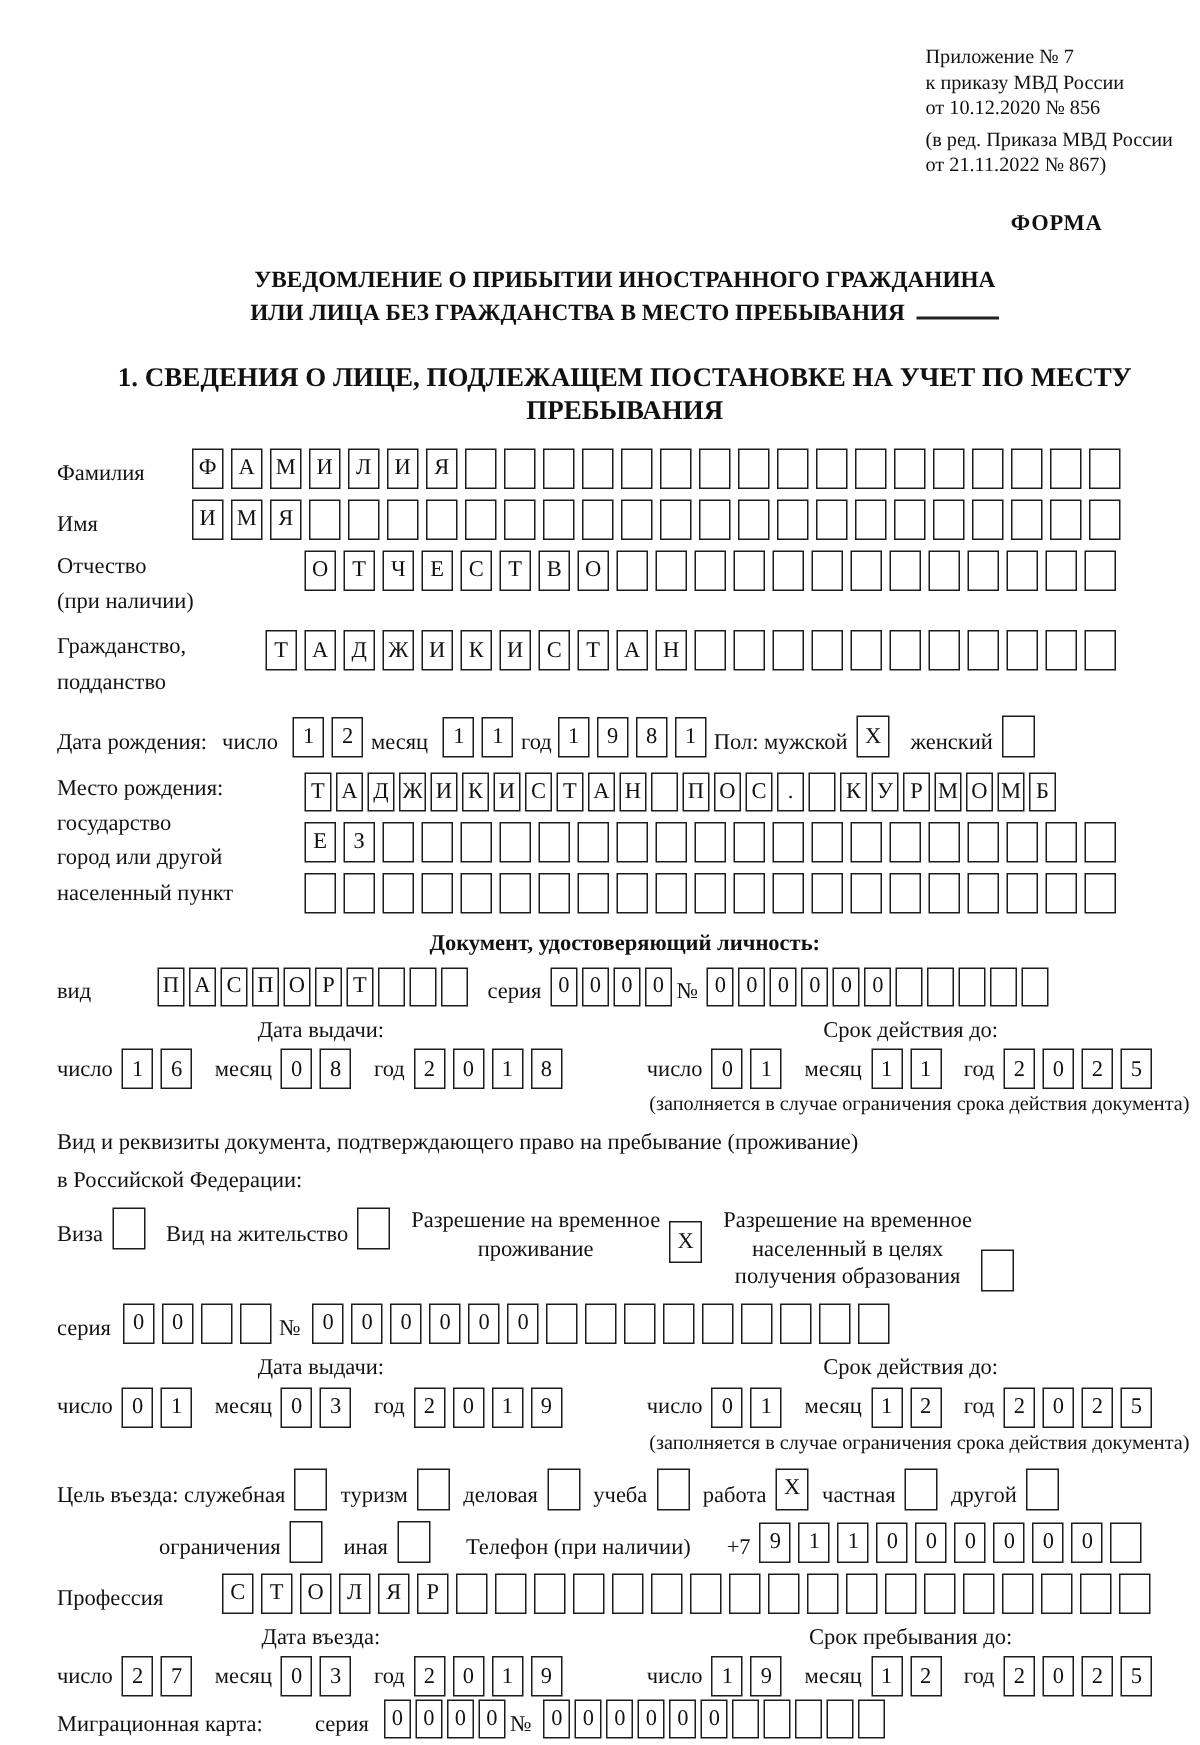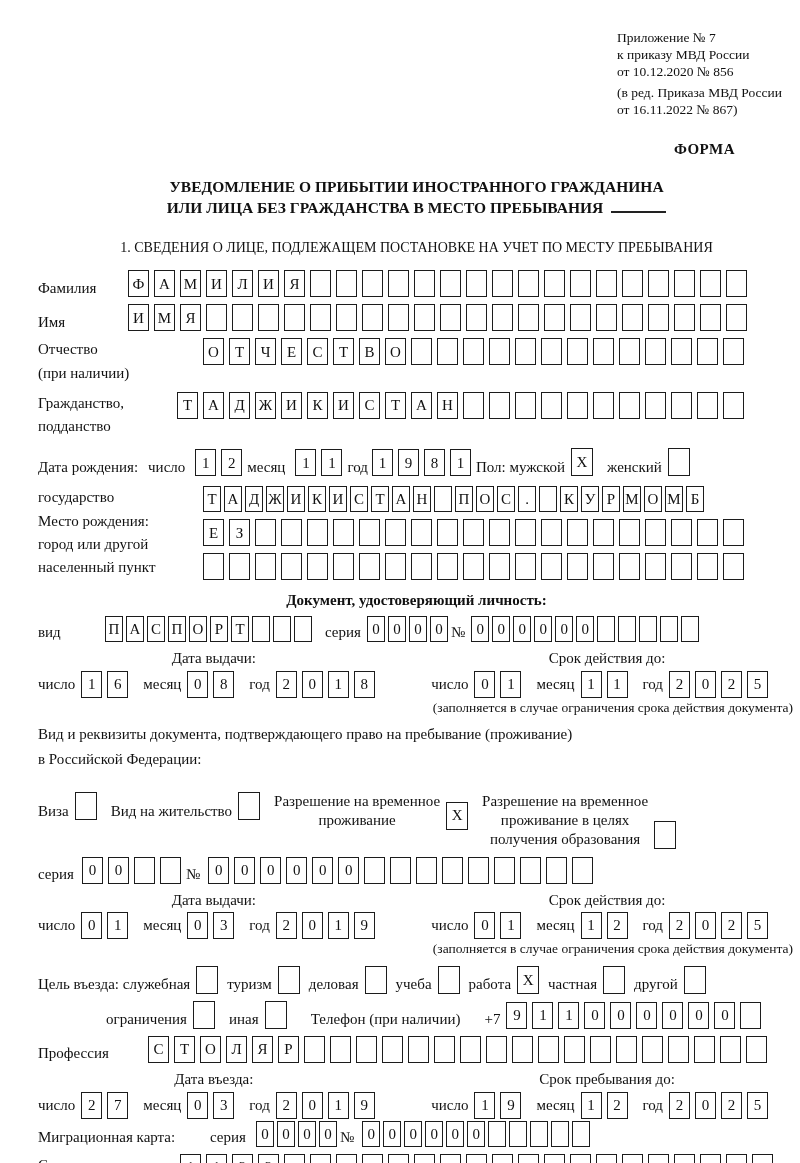--- a/index.html
+++ b/index.html
@@ -8,21 +8,21 @@
     padding:30px 5px 10px 38px;
     font-family:"Liberation Serif","DejaVu Serif",serif;
     color:#111;font-size:15px;line-height:1.25;
   }
   .appendix{margin-left:579px;font-size:13.5px;}
   .appendix div{white-space:nowrap;}
   .appendix .gap{height:4px;}
   .forma{ text-align:right;margin:22px 60px 0 0;font-weight:bold;font-size:15px;letter-spacing:.5px;}
   .title{text-align:center;font-weight:bold;font-size:15.5px;margin-top:18px;}
   .title .ul{display:inline-block;width:55px;border-bottom:2px solid #222;height:14px;margin-left:8px;}
-  .section-heading{text-align:center;font-weight:normal;font-size:14px;margin:22px 0 14px 0;}
+  .section-heading{text-align:center;font-weight:bold;font-size:18px;margin:22px 0 14px 0;}
   .row{display:flex;align-items:flex-end;margin-bottom:7px;flex-wrap:nowrap;}
   .row .lbl{flex:none;}
   .cells{display:flex;flex:none;}
   .cell,.checkbox{
     flex:none;display:inline-flex;align-items:center;justify-content:center;
     width:19px;height:25px;border:1.5px solid #1c1c1c;margin-right:5px;
     font-size:15px;background:#fff;
   }
   .tight .cell{width:16px;height:24px;margin-right:3px;}
   .checkbox{width:20px;height:26px;margin:0 0 0 6px;}
@@ -46,21 +46,21 @@
 </style>
 </head>
 <body>
 
 <div class="appendix">
   <div>Приложение № 7</div>
   <div>к приказу МВД России</div>
   <div>от 10.12.2020 № 856</div>
   <div class="gap"></div>
   <div>(в ред. Приказа МВД России</div>
-  <div>от 16.11.2022 № 867)</div>
+  <div>от 21.11.2022 № 867)</div>
 </div>
 
 <div class="forma">ФОРМА</div>
 
 <div class="title">
   <div>УВЕДОМЛЕНИЕ О ПРИБЫТИИ ИНОСТРАННОГО ГРАЖДАНИНА</div>
   <div><span>ИЛИ ЛИЦА БЕЗ ГРАЖДАНСТВА В МЕСТО ПРЕБЫВАНИЯ</span><span class="ul"></span></div>
 </div>
 
 <div class="section-heading">1. СВЕДЕНИЯ О ЛИЦЕ, ПОДЛЕЖАЩЕМ ПОСТАНОВКЕ НА УЧЕТ ПО МЕСТУ ПРЕБЫВАНИЯ</div>
@@ -211,22 +211,22 @@
     </span>
   <span class="lbl">Пол: мужской</span>
   <span class="checkbox">X</span>
   <span class="inline-gap" style="width:14px"></span>
   <span class="lbl">женский</span>
   <span class="checkbox"></span>
 </div>
 
 <div class="row" style="align-items:flex-start;margin-bottom:4px">
   <span class="lblcol" style="width:165px">
+    <div>Место рождения:</div>
     <div>государство</div>
-    <div>Место рождения:</div>
     <div>город или другой</div>
     <div>населенный пункт</div>
   </span>
   <span class="stack">
     <span class="cells tight">
         <span class="cell">Т</span>
         <span class="cell">А</span>
         <span class="cell">Д</span>
         <span class="cell">Ж</span>
         <span class="cell">И</span>
@@ -383,42 +383,42 @@
           <span class="cell">0</span>
           <span class="cell">2</span>
           <span class="cell">5</span>
         </span>
     </div>
   </div>
 </div>
 <div class="note-right">(заполняется в случае ограничения срока действия документа)</div>
 
 <div style="margin-bottom:6px">Вид и реквизиты документа, подтверждающего право на пребывание (проживание)</div>
-<div style="margin-bottom:24px">в Российской Федерации:</div>
+<div style="margin-bottom:8px">в Российской Федерации:</div>
 
 <div class="opts-row">
   <div class="opt">
     <span class="txt">Виза</span>
     <span class="checkbox"></span>
   </div>
   <div class="opt">
     <span class="txt">Вид на жительство</span>
     <span class="checkbox"></span>
   </div>
   <div class="opt">
     <span class="txt">
       <div>Разрешение на временное</div>
       <div>проживание</div>
     </span>
     <span class="checkbox">X</span>
   </div>
   <div class="opt" style="margin-right:0">
     <span class="txt">
       <div>Разрешение на временное</div>
-      <div>проживание в целях</div>
+      <div>населенный в целях</div>
       <div>получения образования</div>
     </span>
     <span class="checkbox"></span>
   </div>
 </div>
 
 <div class="row">
   <span class="lbl">серия</span>
   <span class="inline-gap" style="width:8px"></span>
   <span class="cells">

